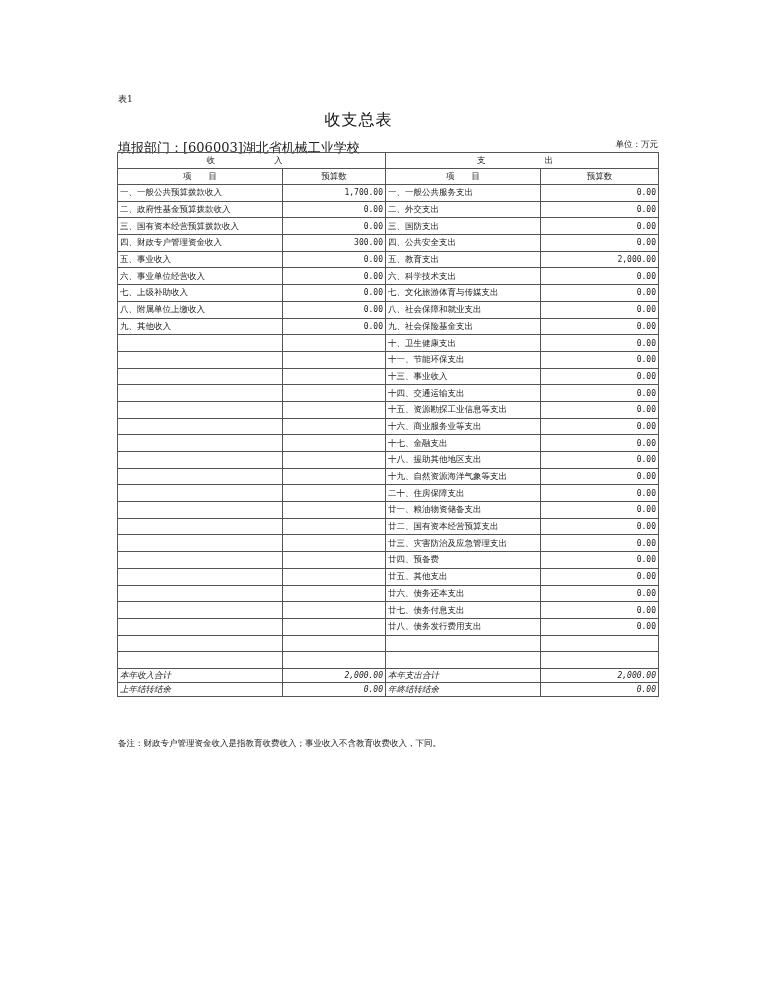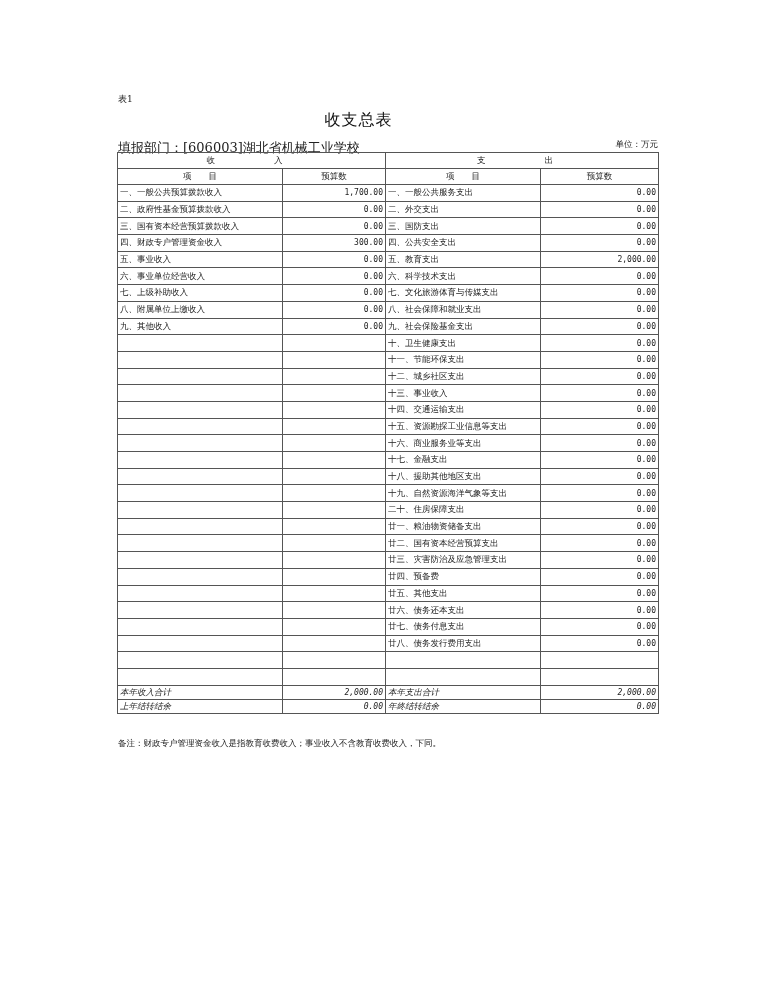--- a/index.html
+++ b/index.html
@@ -109,26 +109,20 @@
       </tr>
       <tr>
         <td></td>
         <td class="num"></td>
         <td>十一、节能环保支出</td>
         <td class="num">0.00</td>
       </tr>
       <tr>
         <td></td>
         <td class="num"></td>
-        <td>十二、城乡社区支出</td>
-        <td class="num">0.00</td>
-      </tr>
-      <tr>
-        <td></td>
-        <td class="num"></td>
         <td>十三、事业收入</td>
         <td class="num">0.00</td>
       </tr>
       <tr>
         <td></td>
         <td class="num"></td>
         <td>十四、交通运输支出</td>
         <td class="num">0.00</td>
       </tr>
       <tr>

